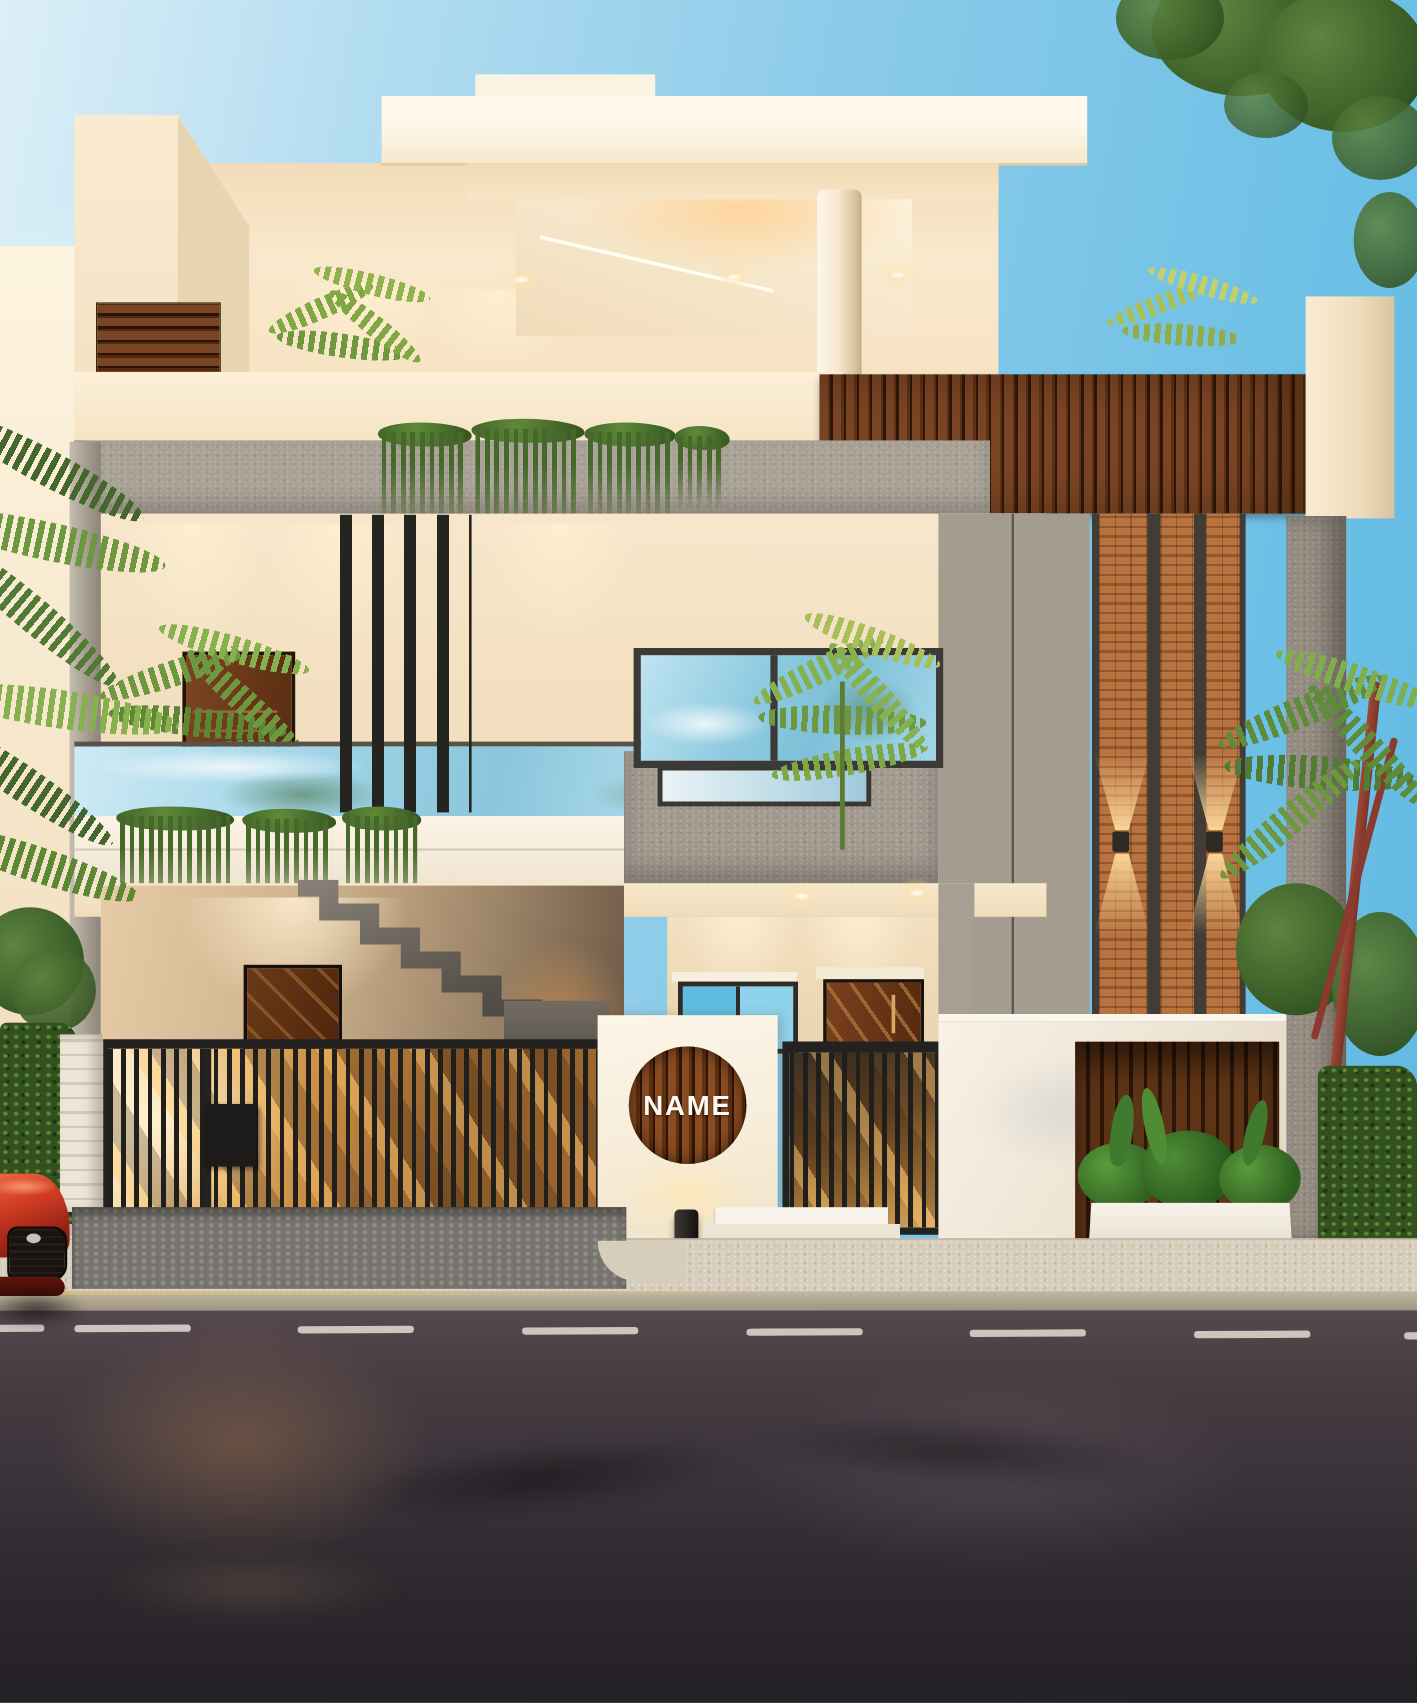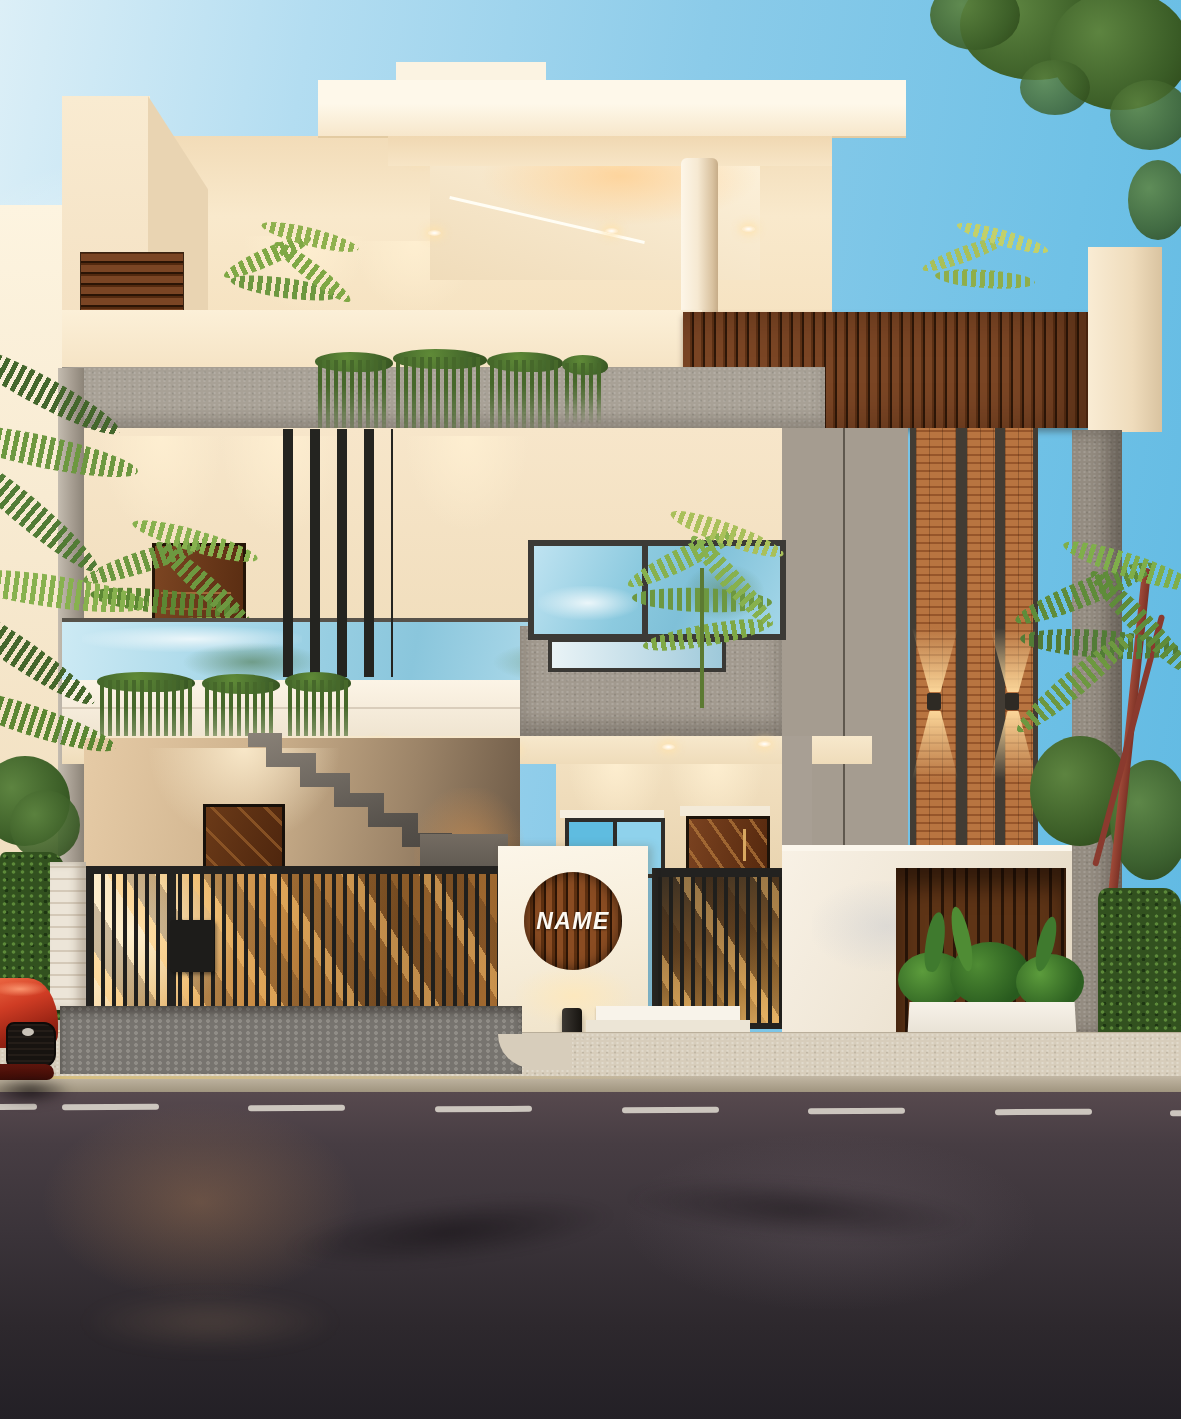--- a/index.html
+++ b/index.html
@@ -44,21 +44,21 @@
   .gateglow{background:
       linear-gradient(100deg,#fdeccb 0%,#f0c47e 16%,#c98c44 42%,#8a5a28 72%,#a56c31 100%);}
   .gatestreak{position:absolute;inset:0;opacity:.8;background:
       repeating-linear-gradient(58deg,rgba(255,200,115,0) 0 26px,rgba(255,200,115,.55) 26px 40px,rgba(45,22,8,.30) 40px 66px);}
   .gateslats{position:absolute;inset:0;background:
       repeating-linear-gradient(90deg,#201f1c 0 4px,transparent 4px 11px);}
   .dash{position:absolute;height:6px;width:97px;background:#d9d4cb;border-radius:3px;
       opacity:.9;transform:rotate(-.25deg);}
   .nametext{position:absolute;inset:0;display:flex;align-items:center;justify-content:center;
       color:#fdfaf3;font-weight:700;font-size:23px;letter-spacing:1.5px;
-      text-shadow:0 1px 2px rgba(0,0,0,.55);font-style:italic;}
+      text-shadow:0 1px 2px rgba(0,0,0,.55);}
 </style>
 </head>
 <body>
 
 <div class="scene">
 
   <div class="abs" style="inset:0;
        background:linear-gradient(100deg,#dcEFf7 0%,#b3ddf1 22%,#8bcbe9 50%,#6fc1e6 78%,#5db8e2 100%);"></div>
   <div class="abs" style="left:-60px;top:150px;width:420px;height:260px;
        background:radial-gradient(ellipse,rgba(255,255,255,.55),rgba(255,255,255,0) 70%);"></div>

